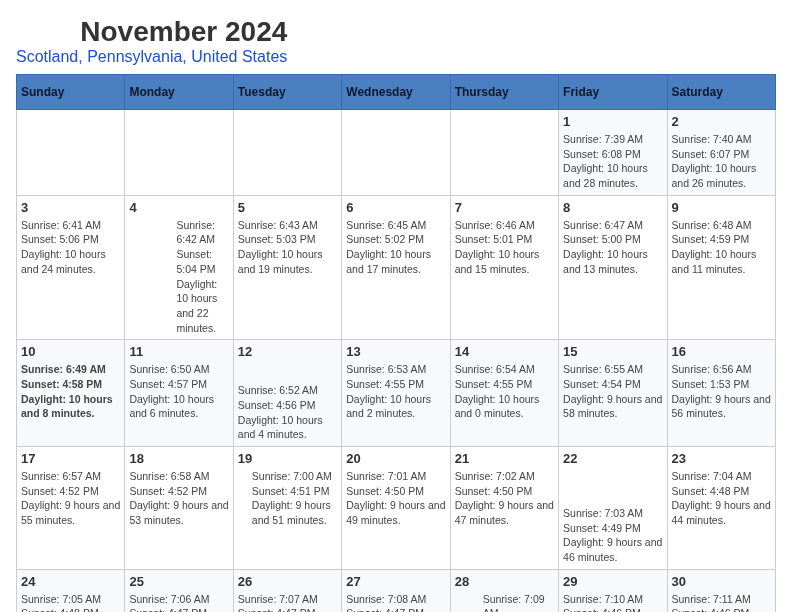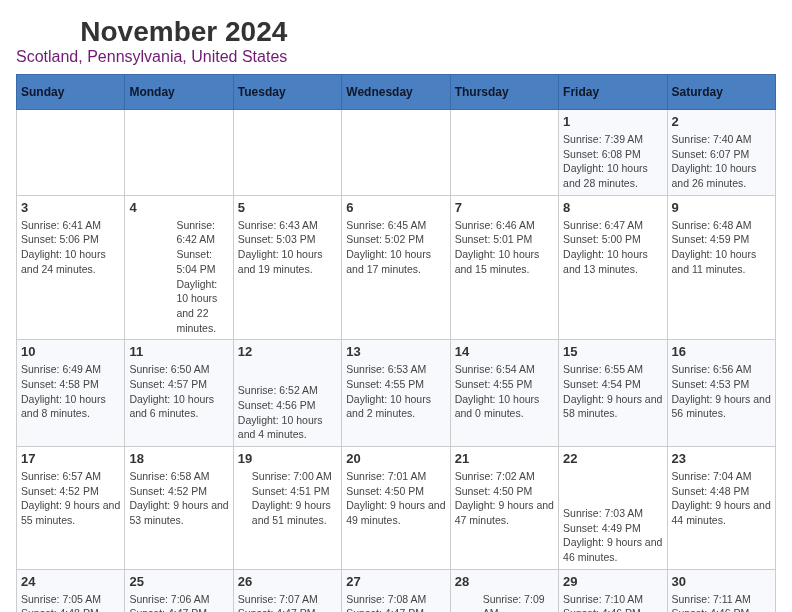--- a/index.html
+++ b/index.html
@@ -28,21 +28,21 @@
     .title-block {
       text-align: right;
     }
     .month-title {
       font-size: 28px;
       font-weight: bold;
       color: #333;
     }
     .subtitle {
       font-size: 16px;
-      color: #701a75;
+      color: #1d4ed8;
       font-weight: normal;
     }
     table {
       width: 100%;
       border-collapse: collapse;
       font-size: 11px;
     }
     thead tr th {
       background: #4a7fc1;
       color: #0f172a;
@@ -164,21 +164,21 @@
         <td>
           <span class="day-num">9</span>
           <div class="day-info" style="white-space: pre-line;">Sunrise: 6:48 AM
 Sunset: 4:59 PM
 Daylight: 10 hours and 11 minutes.</div>
         </td>
       </tr>
       <tr>
         <td>
           <span class="day-num">10</span>
-          <div class="day-info" style="white-space: pre-line;">Sunrise: 6:49 AM
+          <div class="day-info" style="white-space: pre-line; font-weight: bold;">Sunrise: 6:49 AM
 Sunset: 4:58 PM
 Daylight: 10 hours and 8 minutes.</div>
         </td>
         <td>
           <span class="day-num">11</span>
           <div class="day-info" style="white-space: pre-line;">Sunrise: 6:50 AM
 Sunset: 4:57 PM
 Daylight: 10 hours and 6 minutes.</div>
         </td>
         <td>
@@ -201,21 +201,21 @@
         </td>
         <td>
           <span class="day-num">15</span>
           <div class="day-info" style="white-space: pre-line;">Sunrise: 6:55 AM
 Sunset: 4:54 PM
 Daylight: 9 hours and 58 minutes.</div>
         </td>
         <td>
           <span class="day-num">16</span>
           <div class="day-info" style="white-space: pre-line;">Sunrise: 6:56 AM
-Sunset: 4:53 PM
+Sunset: 1:53 PM
 Daylight: 9 hours and 56 minutes.</div>
         </td>
       </tr>
       <tr>
         <td>
           <span class="day-num">17</span>
           <div class="day-info" style="white-space: pre-line;">Sunrise: 6:57 AM
 Sunset: 4:52 PM
 Daylight: 9 hours and 55 minutes.</div>
         </td>

